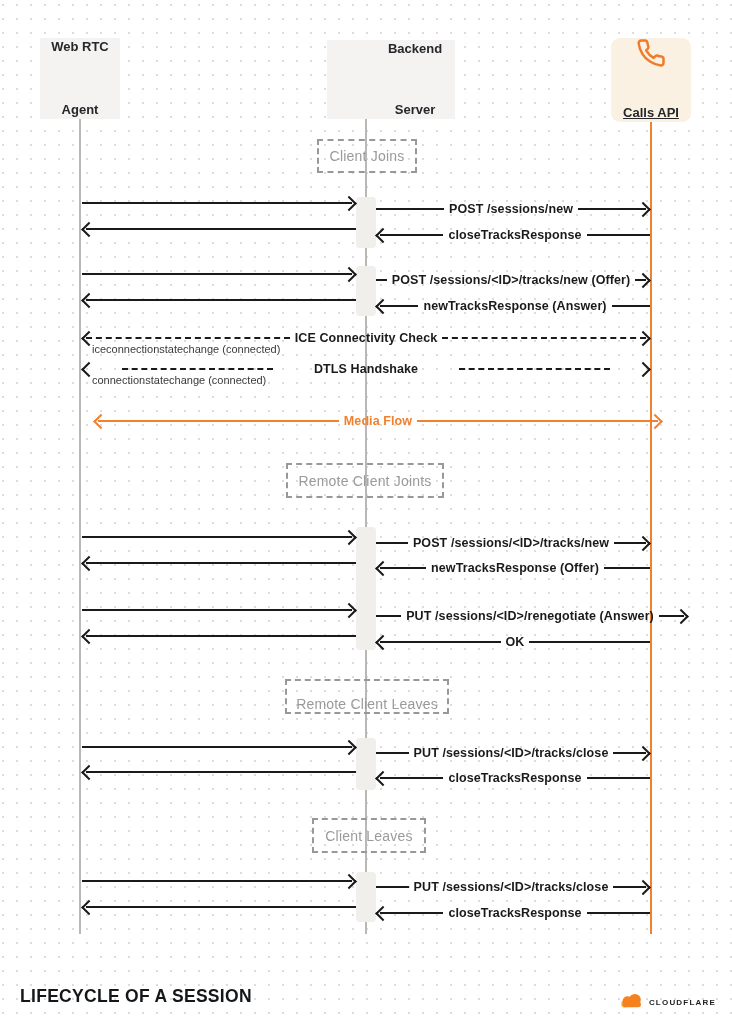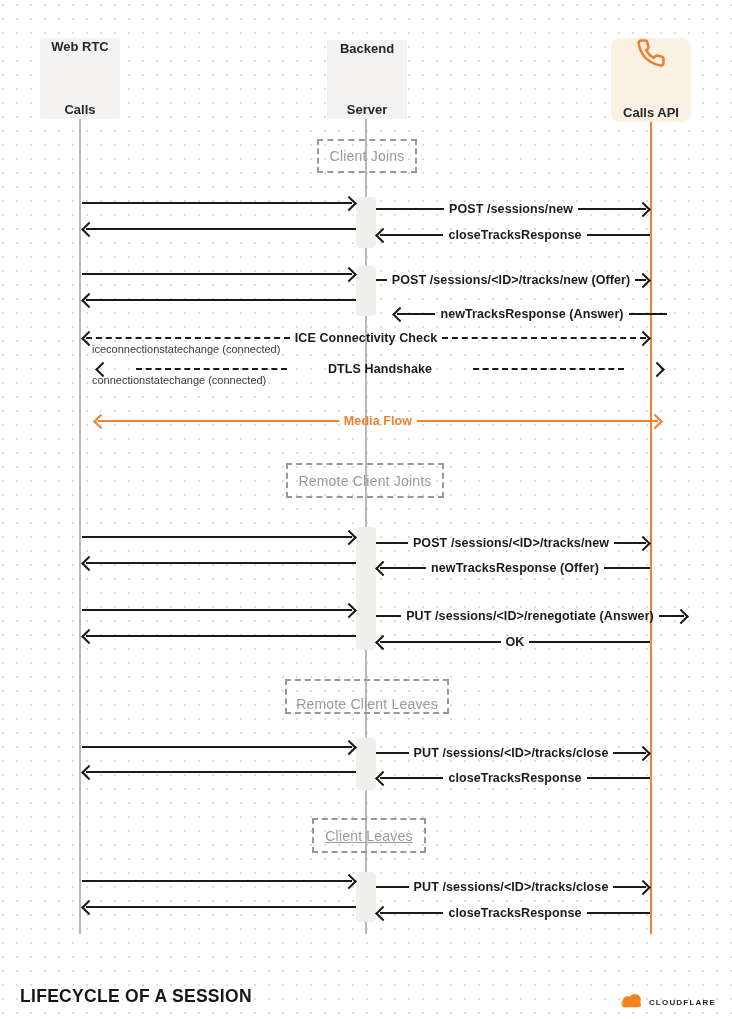--- a/index.html
+++ b/index.html
@@ -13,21 +13,21 @@
   
   .lifeline{position:absolute;width:2px;z-index:1;}
   .lifeline.gray{background:#bab7b4;top:119px;height:815px;}
   .lifeline.orangeline{background:#f08130;top:122px;height:812px;}
   
   .act{position:absolute;left:356px;width:20px;background:#f1efec;border-radius:4px;z-index:2;}
   
   .actor{position:absolute;width:80px;display:flex;flex-direction:column;align-items:center;
     justify-content:space-between;background:#f4f3f1;color:#25272b;font-weight:bold;font-size:13px;
     line-height:1.35;text-align:center;z-index:5;}
-  .actor.calls{background:#fbf1e3;border-radius:9px;}
+  .actor.calls{background:#fbf1e3;border-radius:9px;text-decoration:underline;}
   .actor .phone{margin-bottom:7px;}
   
   .section{position:absolute;border:2px dashed #989898;color:#9a9a9a;font-size:14px;
     display:flex;align-items:center;justify-content:center;z-index:3;letter-spacing:.2px;white-space:nowrap;}
   
   .msg{position:absolute;height:20px;display:flex;align-items:center;color:#1a1a1a;z-index:4;}
   .msg .seg{flex:1 1 0;height:0;border-top:2.6px solid currentColor;min-width:4px;}
   .msg.dashed .seg{border-top-style:dashed;}
   .msg .lbl{flex:0 0 auto;font-weight:bold;font-size:12.5px;white-space:nowrap;padding:0 5px;letter-spacing:.1px;}
   .head{flex:0 0 auto;width:9px;height:9px;border-top:2.6px solid currentColor;border-right:2.6px solid currentColor;}
@@ -52,23 +52,23 @@
   <div class="lifeline orangeline" style="left:650px;"></div>
 
   <div class="act" style="top:197px;height:51px;"></div>
   <div class="act" style="top:266px;height:50px;"></div>
   <div class="act" style="top:527px;height:123px;"></div>
   <div class="act" style="top:738px;height:52px;"></div>
   <div class="act" style="top:872px;height:50px;"></div>
 
   <div class="actor" style="left:40px;top:38px;height:81px;">
     <span>Web RTC</span>
-    <span>Calls</span>
-  </div>
-  <div class="actor" style="left:327px;top:40px;height:79px;">
+    <span>Agent</span>
+  </div>
+  <div class="actor" style="left:327px;top:40px;height:79px;padding-left:48px;">
     <span>Backend</span>
     <span>Server</span>
   </div>
   <div class="actor calls" style="left:611px;top:38px;height:84px;">
     <span class="phone">
       <svg width="30" height="30" viewBox="0 0 24 24" fill="none" stroke="#ee7d2b" stroke-width="2" stroke-linecap="round" stroke-linejoin="round">
         <path d="M22 16.92v3a2 2 0 0 1-2.18 2 19.79 19.79 0 0 1-8.63-3.07 19.5 19.5 0 0 1-6-6 19.79 19.79 0 0 1-3.07-8.67A2 2 0 0 1 4.11 2h3a2 2 0 0 1 2 1.72 12.84 12.84 0 0 0 .7 2.81 2 2 0 0 1-.45 2.11L8.09 9.91a16 16 0 0 0 6 6l1.27-1.27a2 2 0 0 1 2.11-.45 12.84 12.84 0 0 0 2.81.7A2 2 0 0 1 22 16.92z"></path>
       </svg>
     </span>
     <span>Calls API</span>
@@ -76,21 +76,21 @@
 
   <div class="section" style="left:317px;top:139px;width:96px;height:30px;">
     <span>Client Joins</span>
   </div>
   <div class="section" style="left:286px;top:463px;width:154px;height:31px;">
     <span>Remote Client Joints</span>
   </div>
   <div class="section" style="left:285px;top:679px;width:160px;height:31px;align-items:flex-end;">
     <span>Remote Client Leaves</span>
   </div>
-  <div class="section" style="left:312px;top:818px;width:110px;height:31px;text-decoration:underline;">
+  <div class="section" style="left:312px;top:818px;width:110px;height:31px;">
     <span>Client Leaves</span>
   </div>
 
   <div class="msg" style="left:82px;top:193px;width:274px;">
       <span class="seg"></span>
       <span class="head r"></span>
     </div>
   <div class="msg" style="left:376px;top:199px;width:274px;">
       <span class="seg"></span>
       <span class="lbl">POST /sessions/new</span>
@@ -111,40 +111,40 @@
   <div class="msg" style="left:82px;top:264px;width:274px;">
       <span class="seg"></span>
       <span class="head r"></span>
     </div>
   <div class="msg" style="left:376px;top:270px;width:274px;">
       <span class="seg"></span>
       <span class="lbl">POST /sessions/&lt;ID&gt;/tracks/new (Offer)</span>
       <span class="seg"></span>
       <span class="head r"></span>
     </div>
-  <div class="msg" style="left:376px;top:304px;width:274px;padding-left:17px;">
+  <div class="msg" style="left:376px;top:296px;width:274px;">
       <span class="head l"></span>
       <span class="seg"></span>
       <span class="lbl">newTracksResponse (Answer)</span>
       <span class="seg"></span>
     </div>
   <div class="msg" style="left:82px;top:290px;width:274px;">
       <span class="head l"></span>
       <span class="seg"></span>
     </div>
 
   <div class="msg dashed" style="left:82px;top:328px;width:568px;">
       <span class="head l"></span>
       <span class="seg"></span>
       <span class="lbl">ICE Connectivity Check</span>
       <span class="seg"></span>
       <span class="head r"></span>
     </div>
   <div class="eventlbl" style="left:92px;top:343px;">iceconnectionstatechange (connected)</div>
-  <div class="msg dashed" style="left:96px;top:359px;width:568px;gap:36px;">
+  <div class="msg dashed" style="left:82px;top:359px;width:568px;gap:36px;">
       <span class="head l"></span>
       <span class="seg"></span>
       <span class="lbl">DTLS Handshake</span>
       <span class="seg"></span>
       <span class="head r"></span>
     </div>
   <div class="eventlbl" style="left:92px;top:374px;">connectionstatechange (connected)</div>
 
   <div class="msg orange" style="left:82px;top:411px;width:568px;padding-left:12px;">
       <span class="head l"></span>

